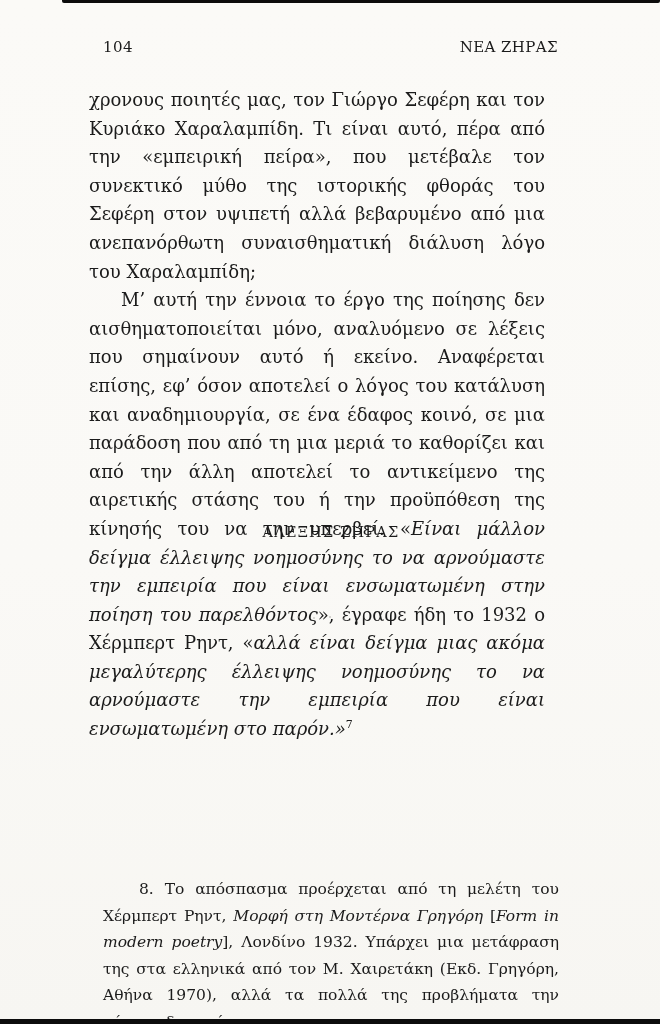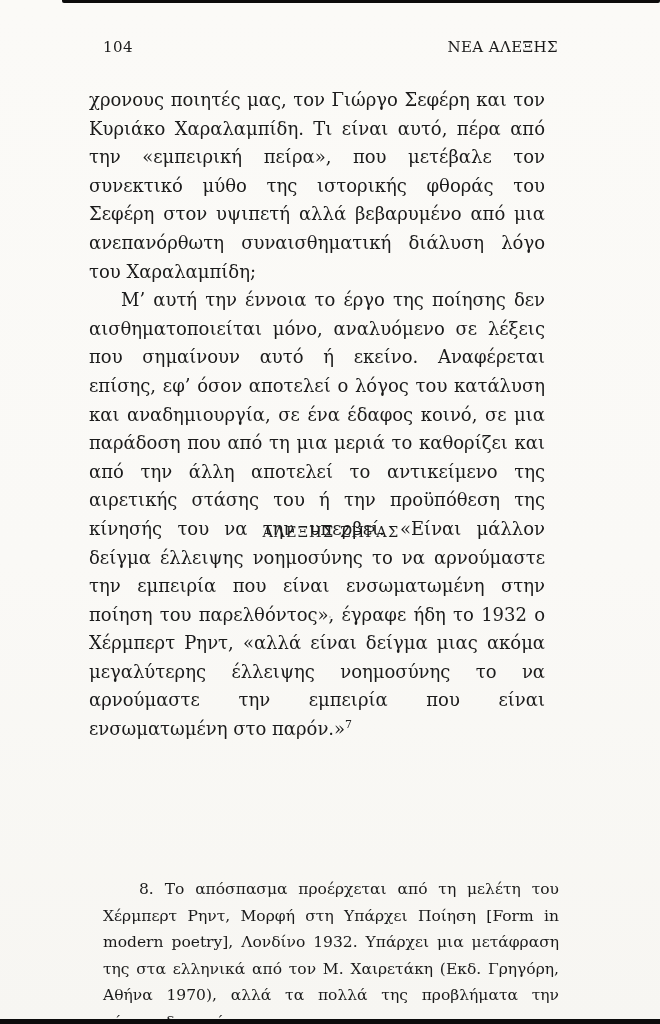--- a/index.html
+++ b/index.html
@@ -34,21 +34,21 @@
     position: absolute; top: 38px; left: 103px; width: 455px;
     display: flex; justify-content: space-between; align-items: baseline;
     font-size: 15px; letter-spacing: 0.4px;
   }
   .content {
     position: absolute; top: 86px; left: 89px; width: 456px;
     font-size: 18px; line-height: 28.6px; text-align: justify;
     hyphens: auto;
   }
   .para-indent { text-indent: 32px; }
-  .it { }
+  .it { font-style: italic; }
   sup.fnref {
     font-size: 11px; line-height: 0; vertical-align: super;
   }
   .signature {
     position: absolute; top: 524px; left: 103px; width: 456px;
     text-align: center; font-size: 14.5px; letter-spacing: 1.2px;
   }
   .footnote {
     position: absolute; top: 876px; left: 103px; width: 456px;
     font-size: 15.5px; line-height: 26.5px; text-align: justify;
@@ -57,29 +57,29 @@
 </style>
 </head>
 <body>
 
 <div class="page">
 
   <div class="edge-top"></div>
 
   <div class="running-head">
     <span>104</span>
-    <span>ΝΕΑ ΑΛΕΞΗΣ</span>
+    <span>ΝΕΑ ΖΗΡΑΣ</span>
   </div>
 
   <div class="content">
     <p>χρονους ποιητές μας, τον Γιώργο Σεφέρη και τον Κυριάκο Χαραλαμπίδη. Τι είναι αυτό, πέρα από την «εμπειρική πείρα», που μετέβαλε τον συνεκτικό μύθο της ιστορικής φθοράς του Σεφέρη στον υψιπετή αλλά βεβαρυμένο από μια ανεπανόρθωτη συναισθηματική διάλυση λόγο του Χαραλαμπίδη;</p>
     <p class="para-indent"><span>Μ’ αυτή την έννοια το έργο της ποίησης δεν αισθηματοποιείται μόνο, αναλυόμενο σε λέξεις που σημαίνουν αυτό ή εκείνο. Αναφέρεται επίσης, εφ’ όσον αποτελεί ο λόγος του κατάλυση και αναδημιουργία, σε ένα έδαφος κοινό, σε μια παράδοση που από τη μια μεριά το καθορίζει και από την άλλη αποτελεί το αντικείμενο της αιρετικής στάσης του ή την προϋπόθεση της κίνησής του να την υπερβεί. «</span><span class="it">Είναι μάλλον δείγμα έλλειψης νοημοσύνης το να αρνούμαστε την εμπειρία που είναι ενσωματωμένη στην ποίηση του παρελθόντος</span><span>», έγραφε ήδη το 1932 ο Χέρμπερτ Ρηντ, «</span><span class="it">αλλά είναι δείγμα μιας ακόμα μεγαλύτερης έλλειψης νοημοσύνης το να αρνούμαστε την εμπειρία που είναι ενσωματωμένη στο παρόν.</span><span class="it">»</span><sup class="fnref">7</sup></p>
   </div>
 
   <div class="signature">ΑΛΕΞΗΣ ΖΗΡΑΣ</div>
 
   <div class="artifact-dots"></div>
 
-  <div class="footnote"><span>8. Το απόσπασμα προέρχεται από τη μελέτη του Χέρμπερτ Ρηντ, </span><span class="it">Μορφή στη Υπάρχει Ποίηση</span><span> [</span><span class="it">Form in modern poetry</span><span>], Λονδίνο 1932. Υπάρχει μια μετάφραση της στα ελληνικά από τον Μ. Χαιρετάκη (Εκδ. Γρηγόρη, Αθήνα 1970), αλλά τα πολλά της προβλήματα την κάνουν δυσανάγνωστη.</span></div>
+  <div class="footnote"><span>8. Το απόσπασμα προέρχεται από τη μελέτη του Χέρμπερτ Ρηντ, </span><span class="it">Μορφή στη Μοντέρνα Γρηγόρη</span><span> [</span><span class="it">Form in modern poetry</span><span>], Λονδίνο 1932. Υπάρχει μια μετάφραση της στα ελληνικά από τον Μ. Χαιρετάκη (Εκδ. Γρηγόρη, Αθήνα 1970), αλλά τα πολλά της προβλήματα την κάνουν δυσανάγνωστη.</span></div>
 
   <div class="edge-bottom"></div>
 
 </div>
 
 </body></html>

